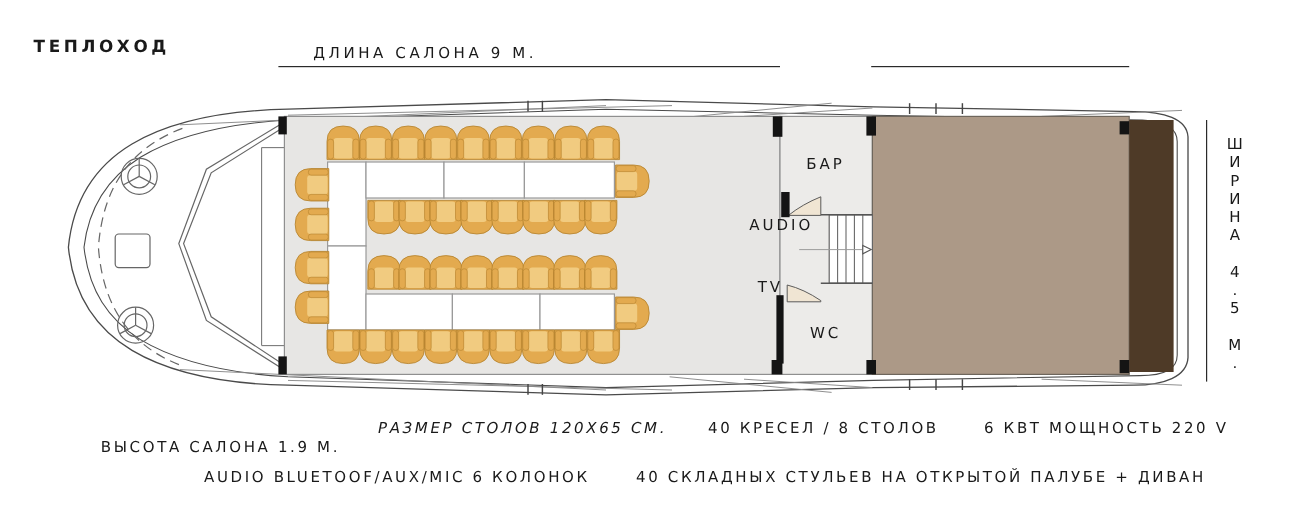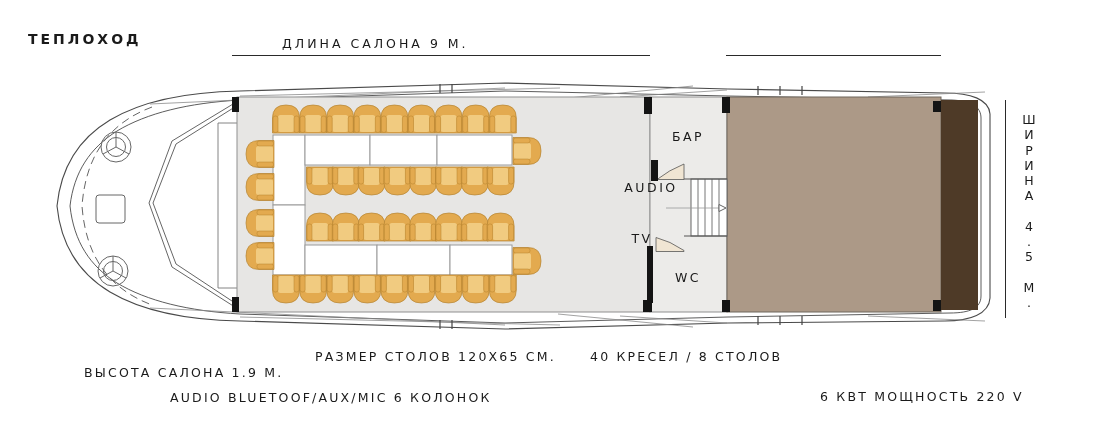--- a/index.html
+++ b/index.html
@@ -5,31 +5,31 @@
   html,body{margin:0;padding:0;background:#fff;}
   .stage{position:relative;width:1095px;height:427px;background:#fff;overflow:hidden;
          font-family:"DejaVu Sans",sans-serif;color:var(--text,#1a1a1a);}
   .stage svg{position:absolute;left:0;top:0;}
 
   
   .title{position:absolute;left:28px;top:16px;font-weight:bold;font-size:14px;
          letter-spacing:3px;line-height:1.6;margin-top:12px;}
   .dim-label{position:absolute;font-size:12.5px;letter-spacing:3px;white-space:nowrap;}
   .dim-line{position:absolute;height:0;border-top:1.6px solid #2a2a2a;}
-  .salon-len{left:282px;top:36px;text-align:center;}
+  .salon-len{left:261px;top:36px;text-align:center;}
   .salon-line{left:232px;top:55px;width:418px;}
   .deck-len{left:731px;top:36px;}
   .deck-line{left:726px;top:55px;width:215px;}
   .beam-line{position:absolute;left:1005px;top:100px;height:218px;width:0;
              border-left:1.6px solid #2a2a2a;}
   .beam-text{position:absolute;left:1018px;top:112px;width:22px;text-align:center;
              font-size:12.5px;letter-spacing:0;line-height:1.22;white-space:pre-line;}
   .spec{position:absolute;font-size:12.5px;letter-spacing:2.2px;white-space:nowrap;}
-  .s1a{left:84px;top:365px;}  .s1b{left:315px;top:349px;}
-  .s1c{left:590px;top:349px;} .s1d{left:820px;top:349px;margin-top:40px;}
+  .s1a{left:84px;top:365px;}  .s1b{left:315px;top:349px;font-style:italic;}
+  .s1c{left:590px;top:349px;} .s1d{left:820px;top:349px;}
   .s2a{left:170px;top:390px;} .s2b{left:530px;top:390px;}
 
   
   .hull-outer{fill:#fff;stroke:var(--outline,#4a4a4a);stroke-width:1.1;}
   .hull-inner{fill:none;stroke:var(--outline,#4a4a4a);stroke-width:0.9;}
   .accent{stroke:#8a8a8a;stroke-width:0.8;}
   .dashed-bow{fill:none;stroke:#666;stroke-width:1;stroke-dasharray:8 5;}
   .winch{fill:none;stroke:#666;stroke-width:1;}
   .hatch{fill:none;stroke:#666;stroke-width:1;}
   .windshield{fill:none;stroke:#666;stroke-width:1;}
@@ -241,13 +241,14 @@
 5
 
 М
 .</div>
 
   <span class="spec s1a">ВЫСОТА САЛОНА 1.9 М.</span>
   <span class="spec s1b">РАЗМЕР СТОЛОВ 120Х65 СМ.</span>
   <span class="spec s1c">40 КРЕСЕЛ / 8 СТОЛОВ</span>
   <span class="spec s1d">6 КВТ МОЩНОСТЬ 220 V</span>
   <span class="spec s2a">AUDIO BLUETOOF/AUX/MIC 6 КОЛОНОК</span>
+  <span class="spec s2b">40 СКЛАДНЫХ СТУЛЬЕВ НА ОТКРЫТОЙ ПАЛУБЕ + ДИВАН</span>
 </div>
 
 </body></html>

